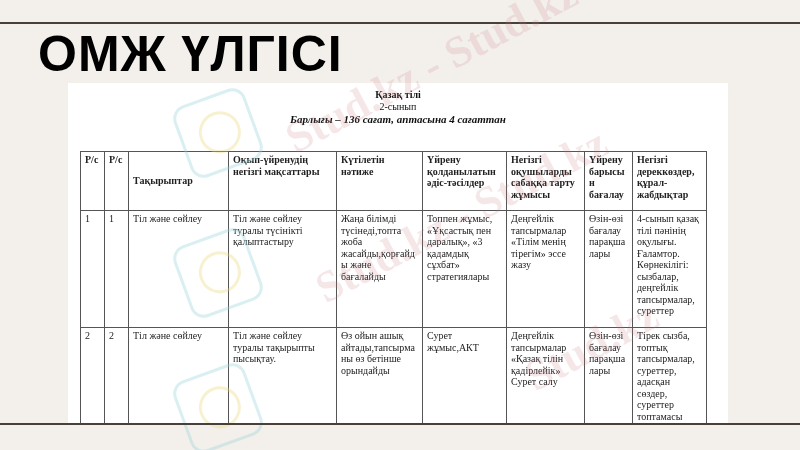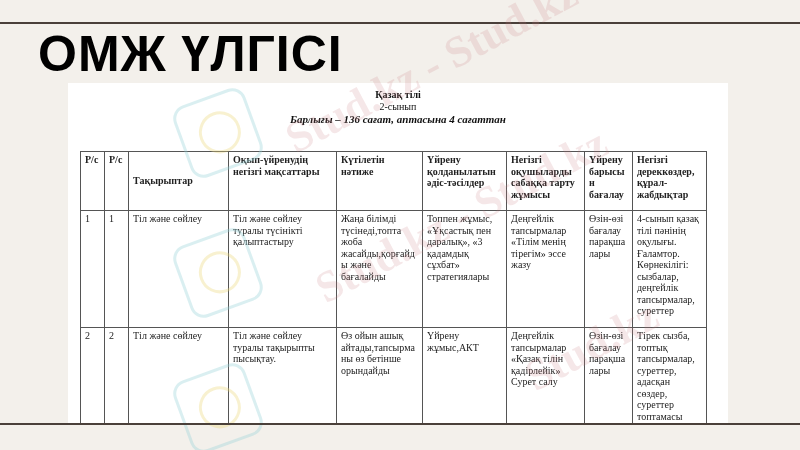--- a/index.html
+++ b/index.html
@@ -108,21 +108,21 @@
         <td>Деңгейлік тапсырмалар «Тілім менің тірегім» эссе жазу</td>
         <td>Өзін-өзі бағалау парақшалары</td>
         <td>4-сынып қазақ тілі пәнінің оқулығы. Ғаламтор. Көрнекілігі: сызбалар, деңгейлік тапсырмалар, суреттер</td>
       </tr>
       <tr class="r2">
         <td>2</td>
         <td>2</td>
         <td>Тіл және сөйлеу</td>
         <td>Тіл және сөйлеу туралы тақырыпты пысықтау.</td>
         <td>Өз ойын ашық айтады,тапсырманы өз бетінше орындайды</td>
-        <td>Үйрену жұмыс,АКТ</td>
+        <td>Сурет жұмыс,АКТ</td>
         <td>Деңгейлік тапсырмалар «Қазақ тілін қадірлейік» Сурет салу</td>
         <td>Өзін-өзі бағалау парақшалары</td>
         <td>Тірек сызба, топтық тапсырмалар, суреттер, адасқан сөздер, суреттер топтамасы</td>
       </tr>
     </tbody>
   </table>
 </div>
 
 <div class="wm-logo" style="left:180px; top:95px;"></div>
 <div class="wm-logo" style="left:180px; top:235px;"></div>

